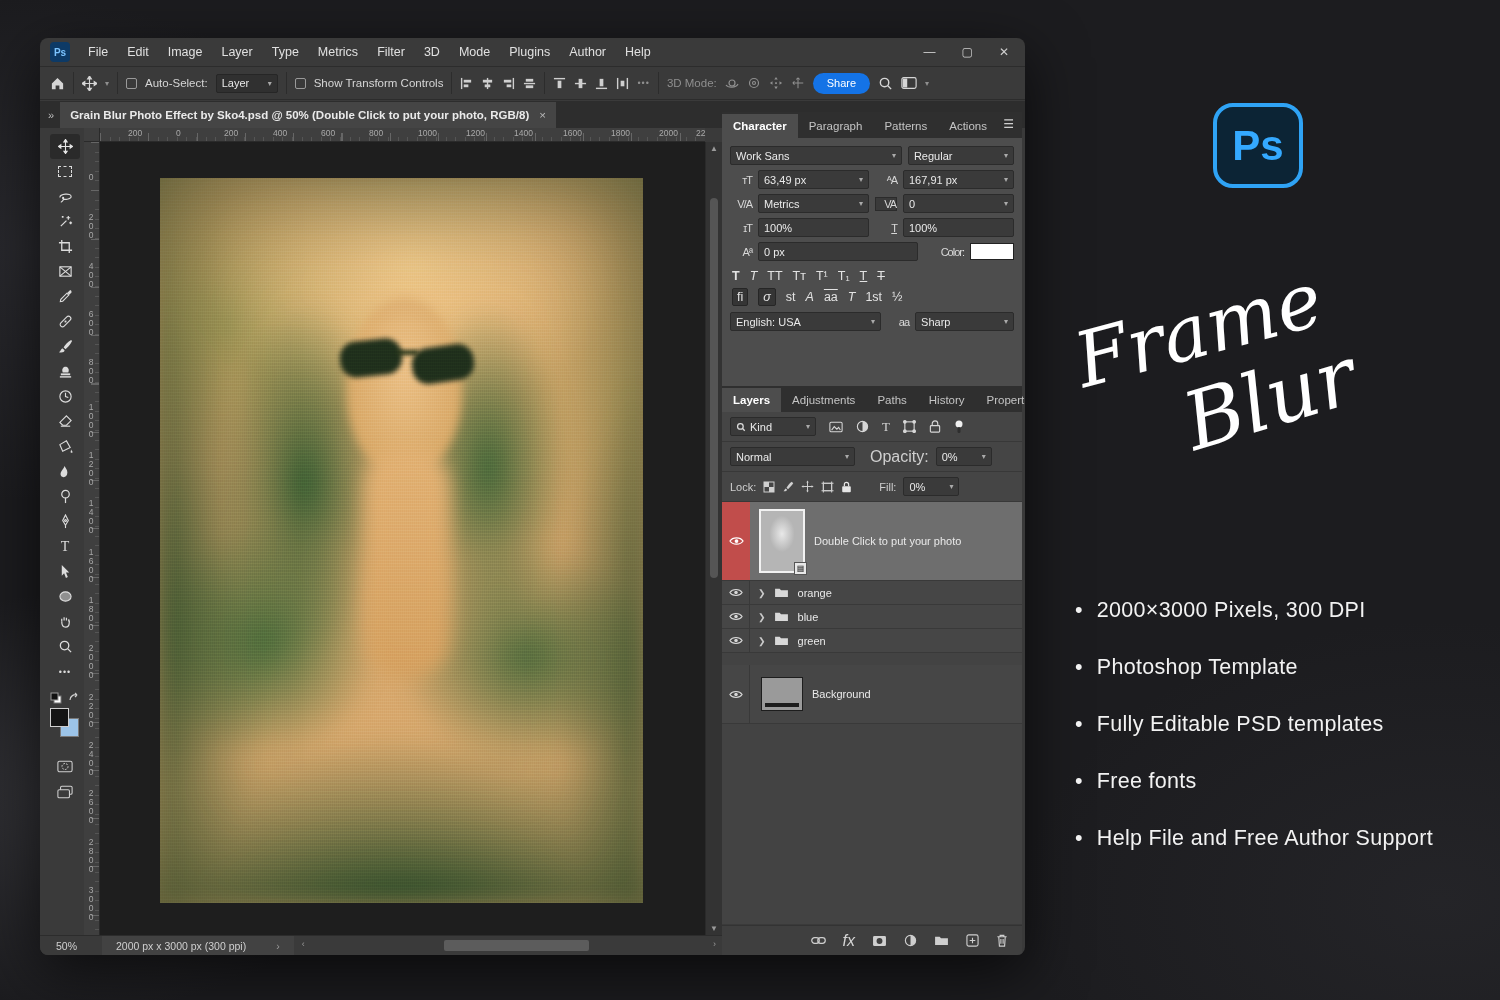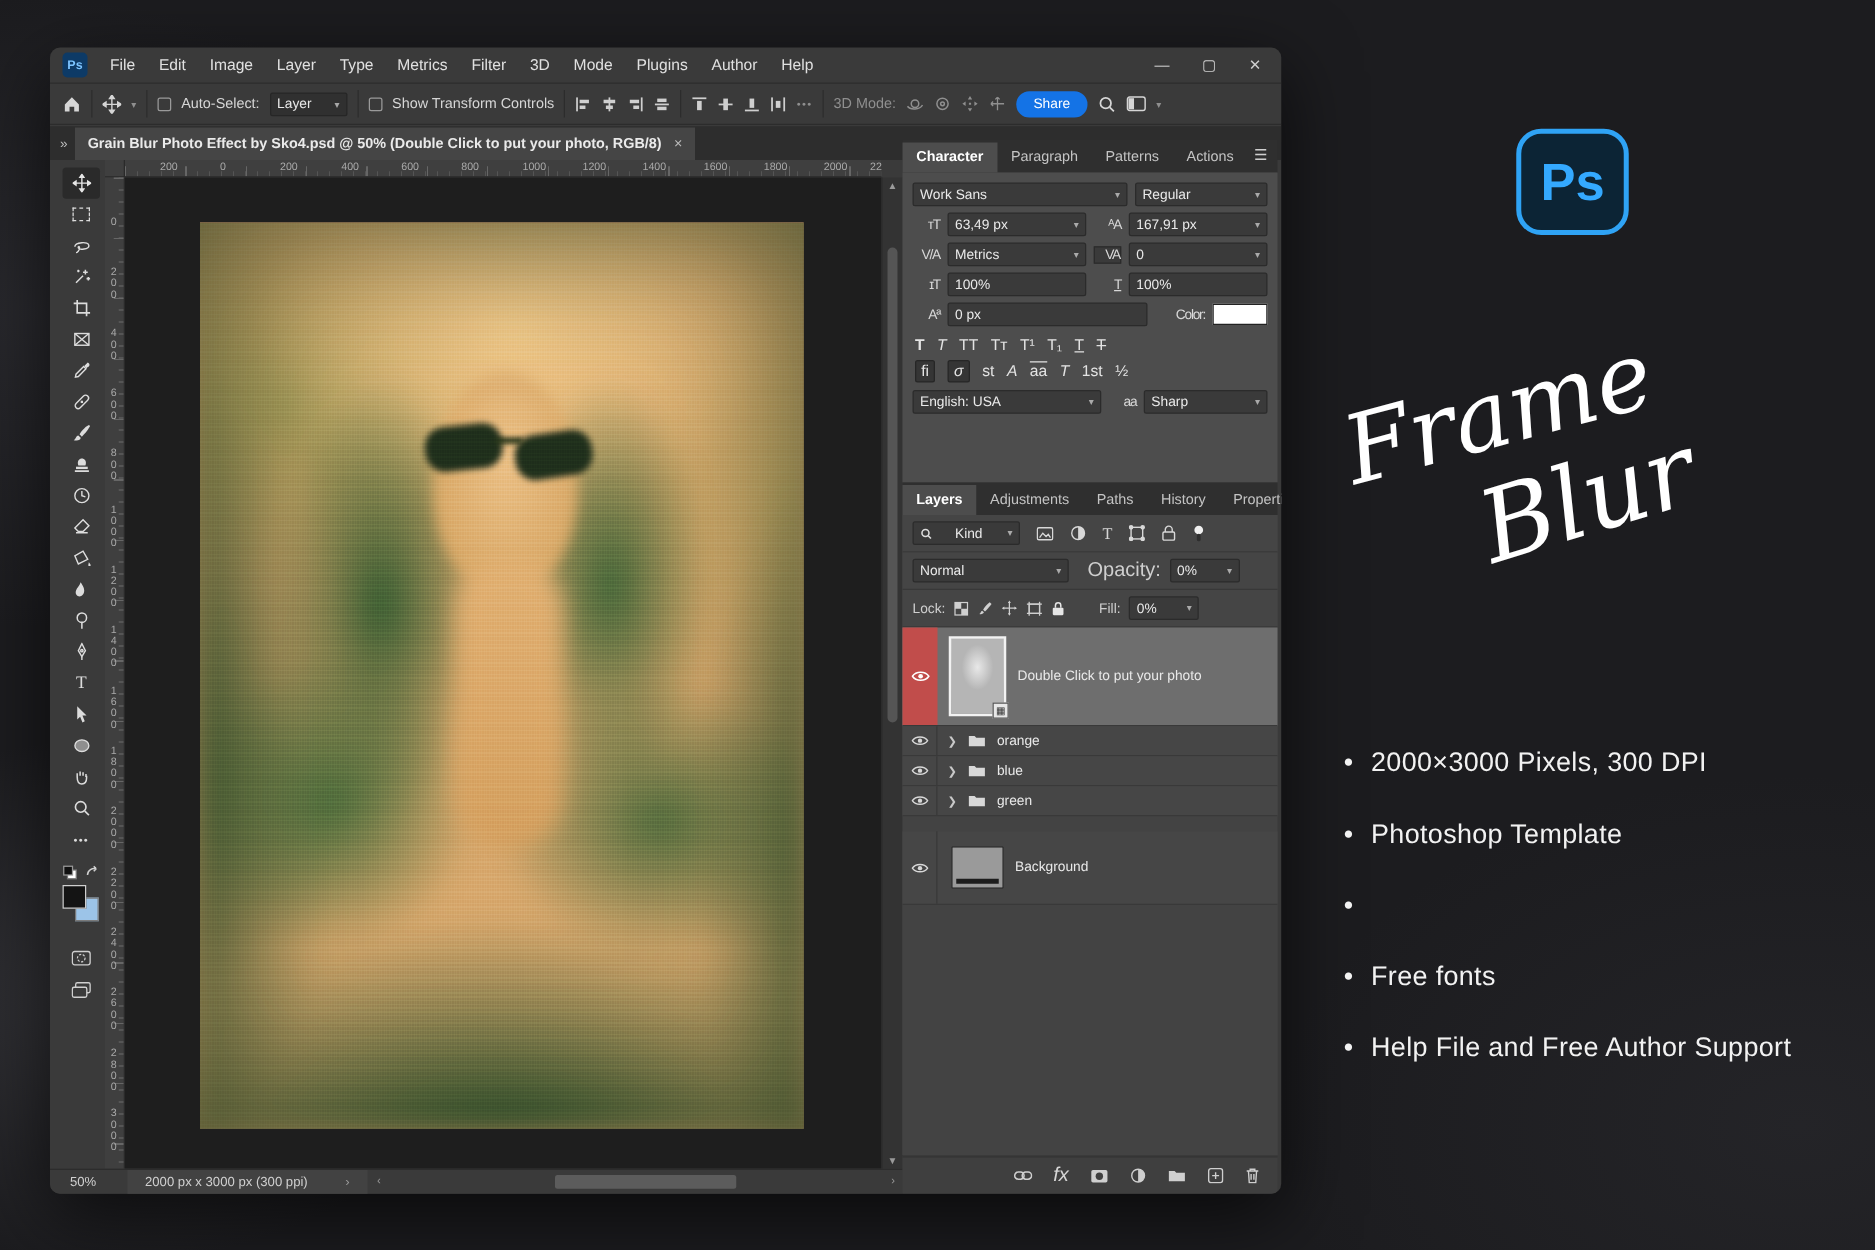--- a/index.html
+++ b/index.html
@@ -633,21 +633,21 @@
       <span class="ptab on">Layers</span>
       <span class="ptab">Adjustments</span>
       <span class="ptab">Paths</span>
       <span class="ptab">History</span>
       <span class="ptab">Properties</span>
 
     </div>
     <div class="layerlist">
       <div class="lrow">
         <span class="fld" style="width:86px">
-          <span style="display:flex;align-items:center;gap:18px">
+          <span style="display:flex;align-items:center;gap:4px">
               <svg width="10" height="10" viewBox="0 0 16 16" fill="none" stroke="#ddd" stroke-width="2">
                 <circle cx="7" cy="7" r="4.5"></circle>
                 <path d="M10.5 10.5 L14 14"></path>
               </svg>
               <span>Kind</span>
             </span>
             <span class="cv" style="color:#aaa;font-size:8px">▾</span>
         </span>
         <span class="kind-icons">
           <span class="icon">
@@ -862,20 +862,21 @@
   <li>
       <span class="b">•</span>
       <span>2000×3000 Pixels, 300 DPI</span>
     </li>
   <li>
       <span class="b">•</span>
       <span>Photoshop Template</span>
     </li>
   <li>
       <span class="b">•</span>
+      <span>Fully Editable PSD templates</span>
     </li>
   <li>
       <span class="b">•</span>
       <span>Free fonts</span>
     </li>
   <li>
       <span class="b">•</span>
       <span>Help File and Free Author Support</span>
     </li>
 </ul>

